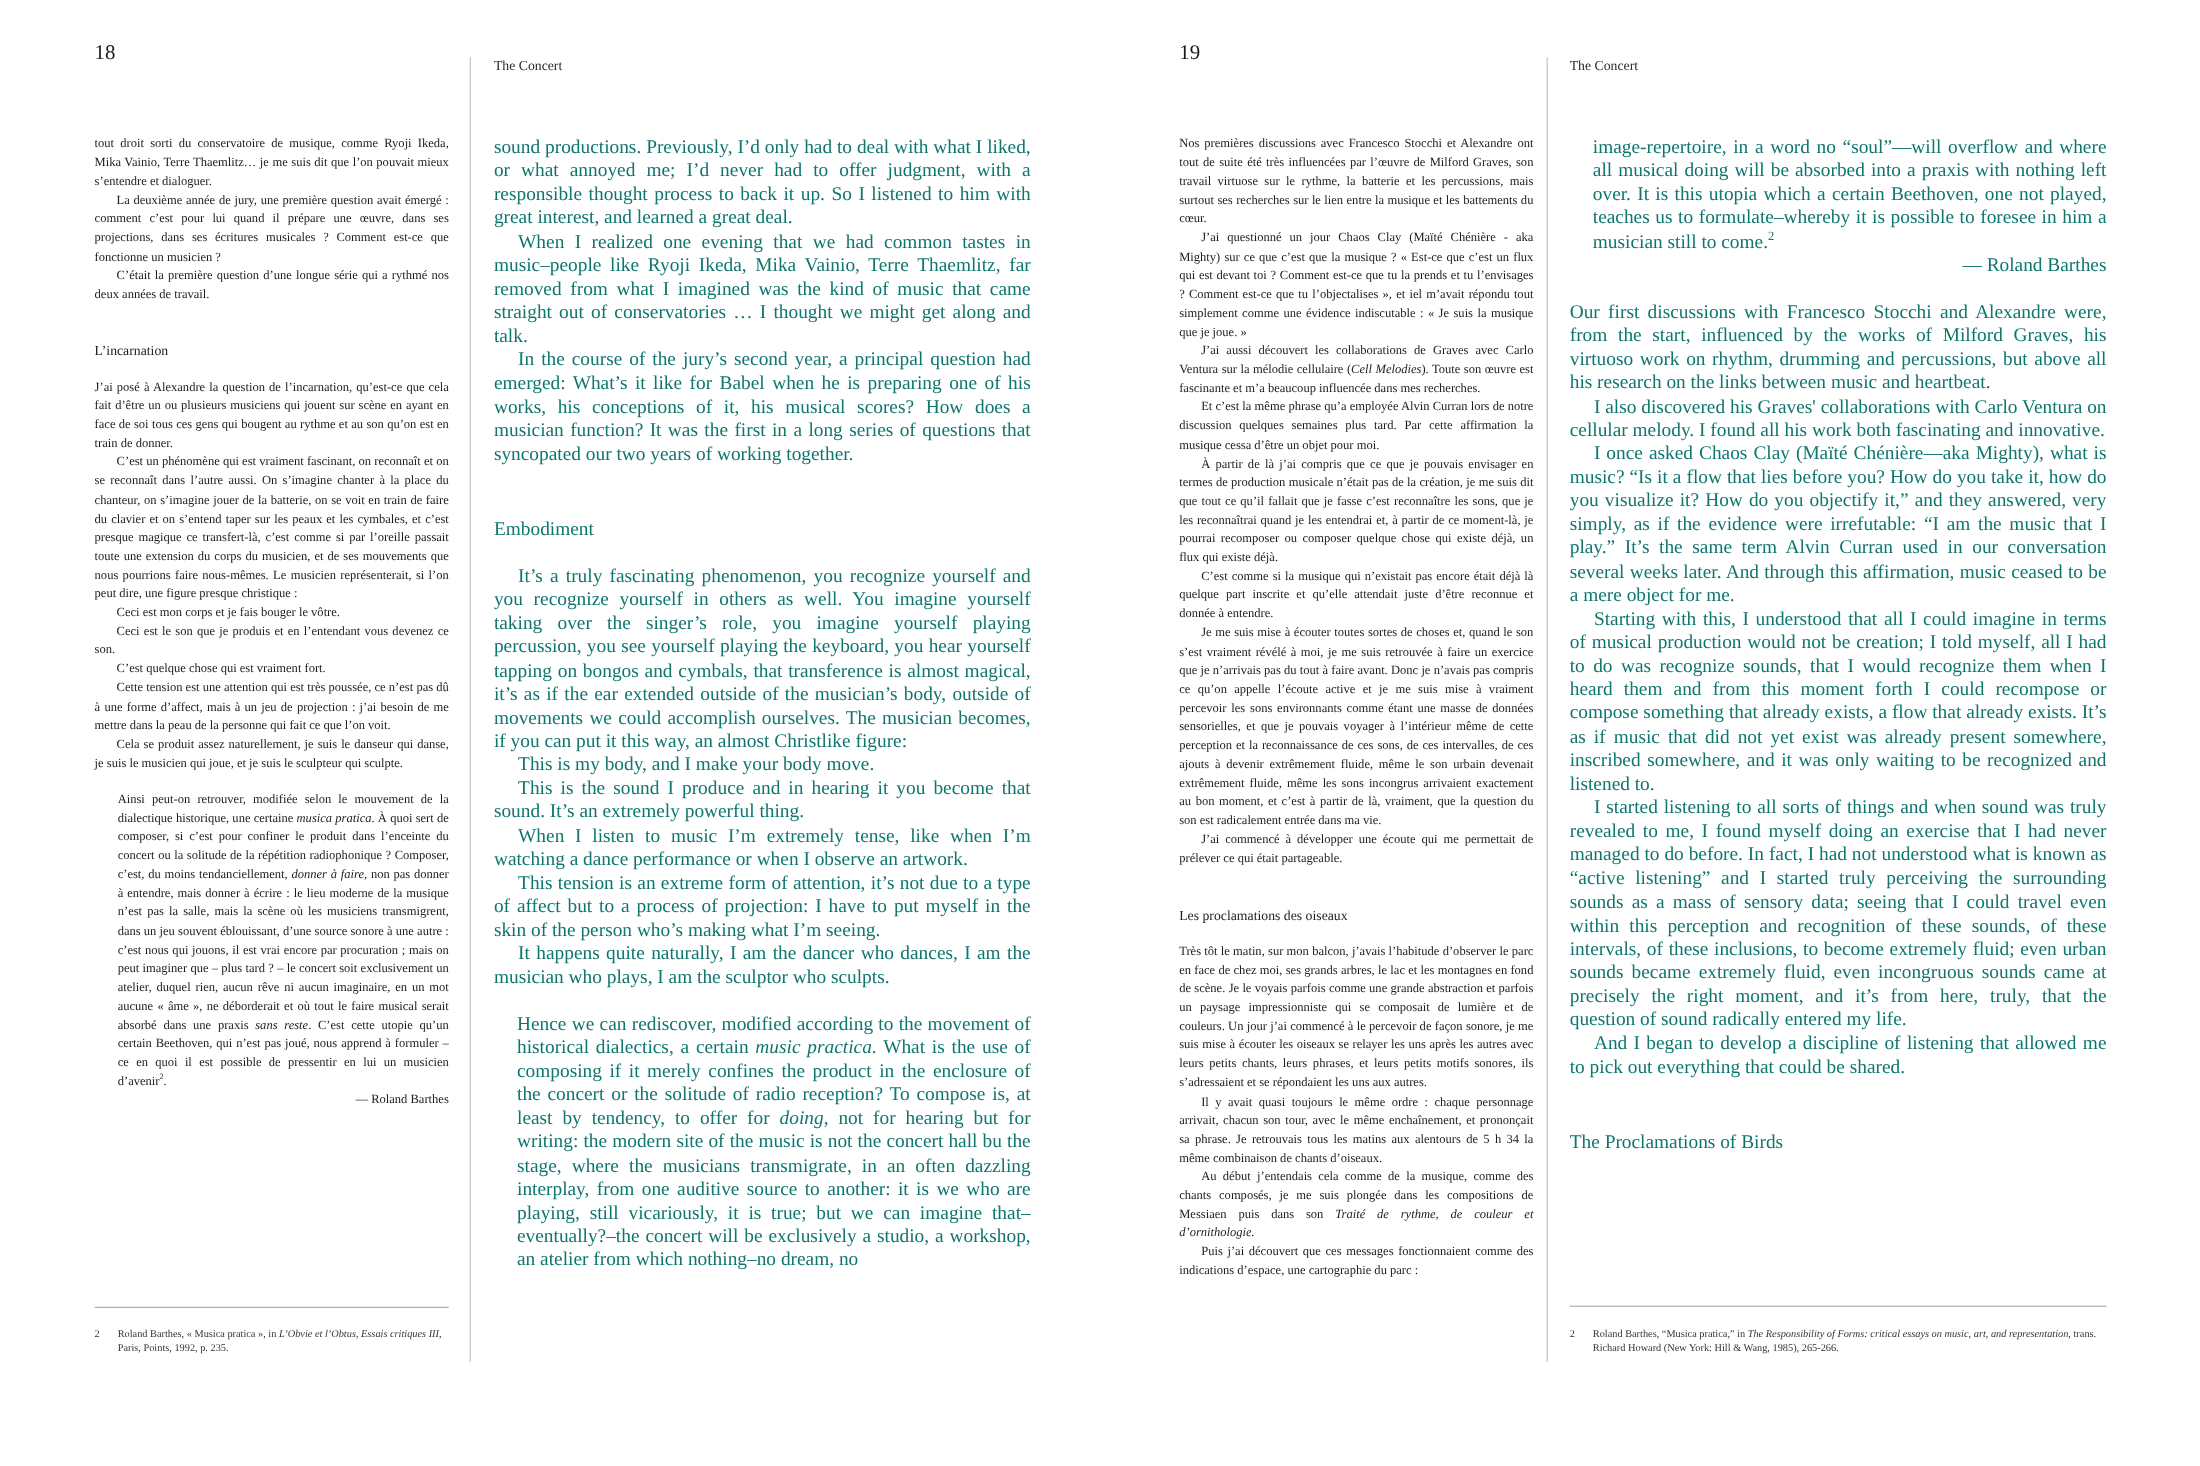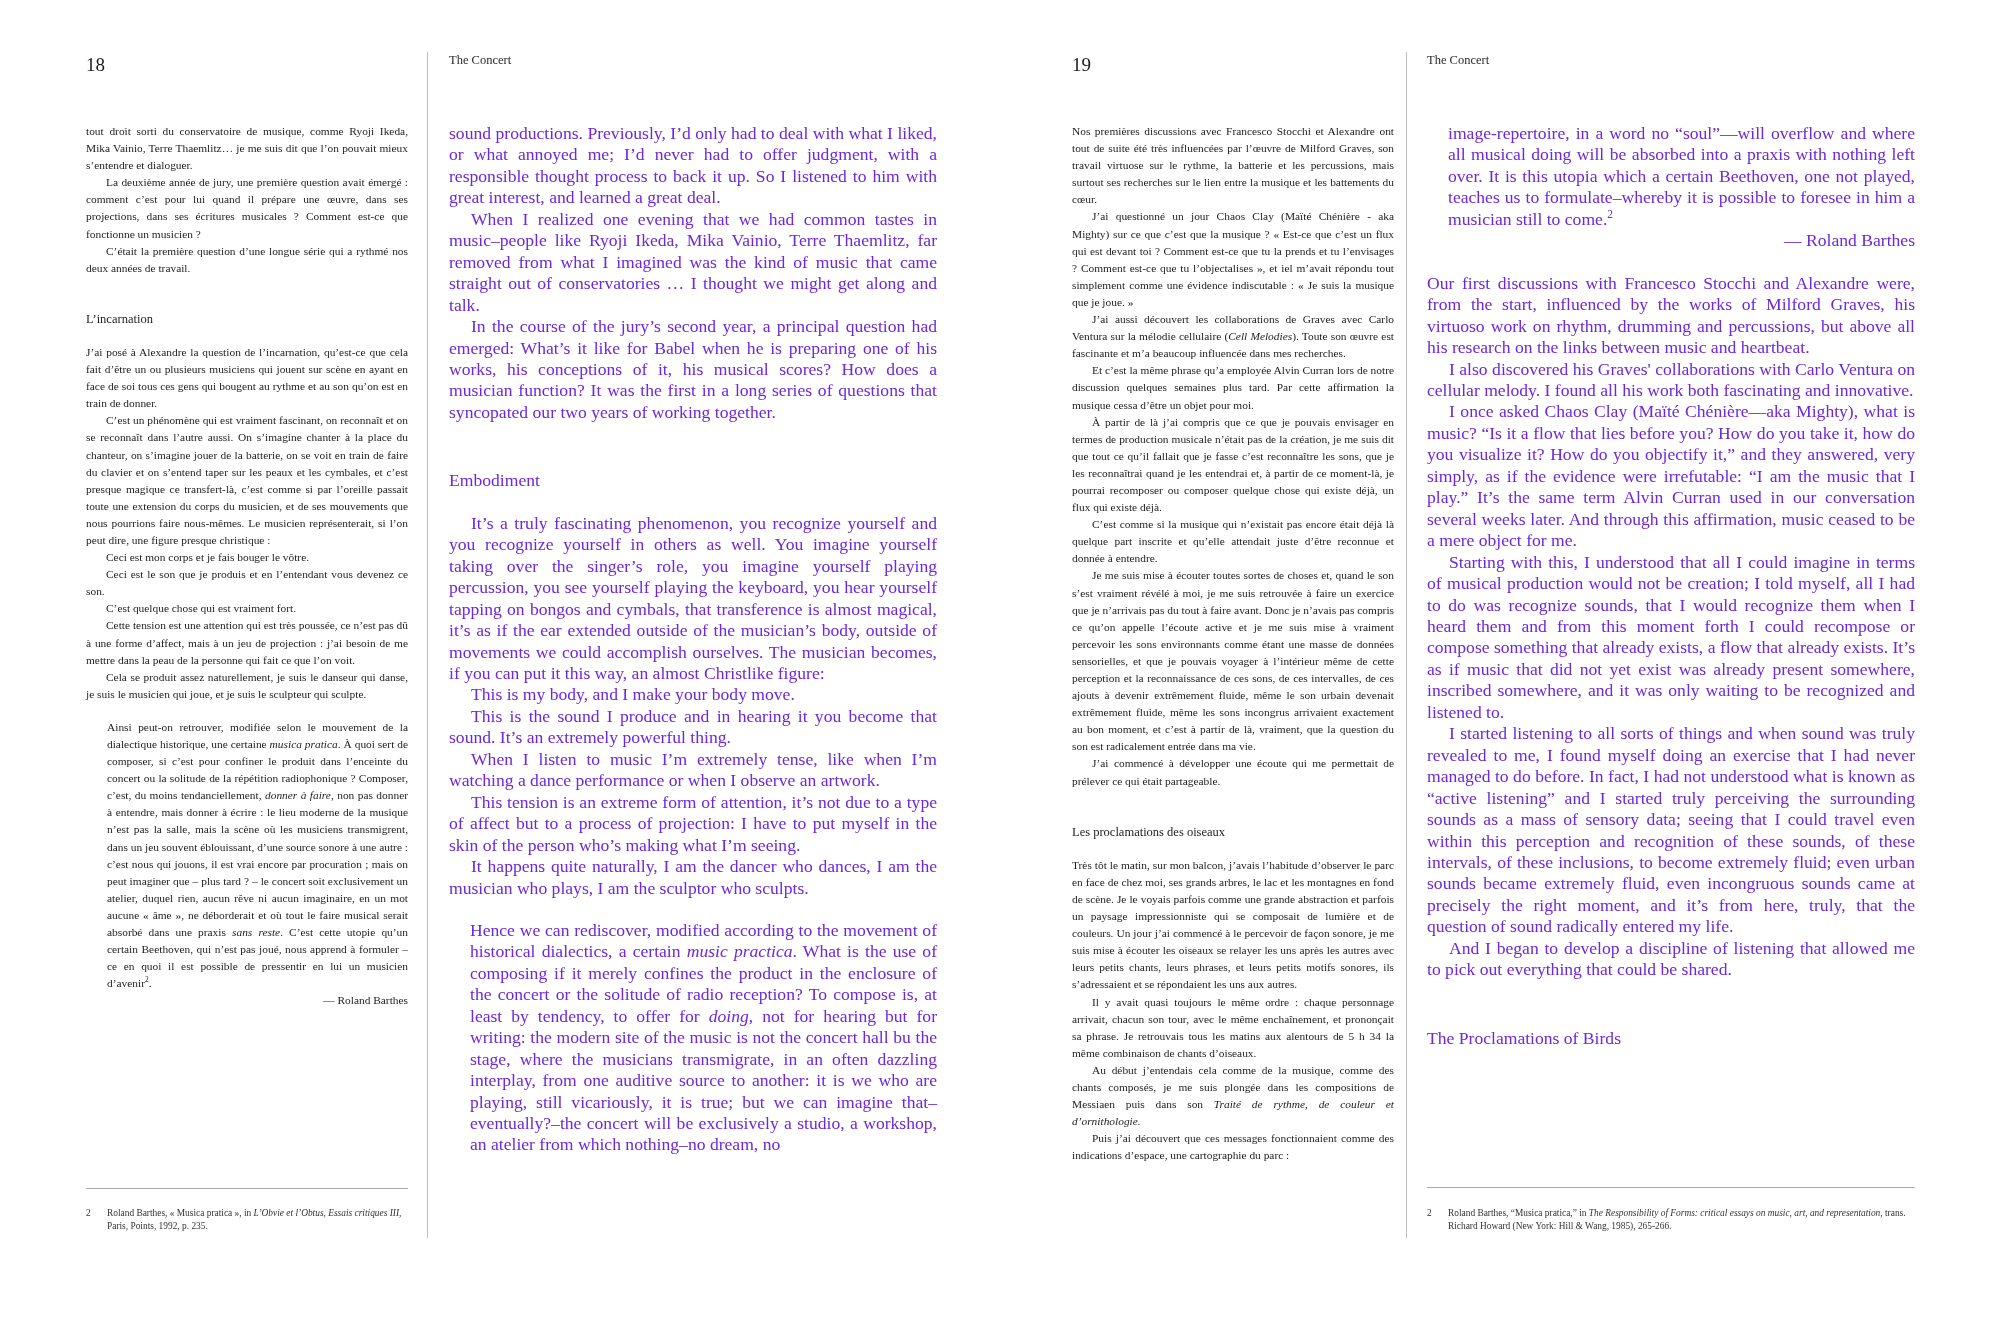--- a/index.html
+++ b/index.html
@@ -1,21 +1,21 @@
 <!DOCTYPE html>
 <html><head>
 <meta charset="utf-8">
 <style>
   html, body { margin: 0; padding: 0; background: #ffffff; }
   body { width: 2000px; height: 1333px; position: relative; overflow: hidden; color: #1c1c1c; font-family: "Liberation Serif", "DejaVu Serif", serif; }
-  .page-num { position: absolute; top: 54px; font-size: 19px; color: #1a1a1a; }
+  .page-num { position: absolute; top: 38px; font-size: 19px; color: #1a1a1a; }
   .running-head { position: absolute; top: 53px; font-size: 12.5px; color: #2a2a2a; }
   .vrule { position: absolute; top: 52px; width: 1px; height: 1186px; background: #bdbdbd; }
   .fr-col { position: absolute; top: 123px; width: 322px; font-size: 11.4px; line-height: 17.1px; text-align: justify; hyphens: auto; color: #1c1c1c; }
-  .en-col { position: absolute; top: 123px; width: 488px; font-size: 17.6px; line-height: 21.45px; text-align: justify; hyphens: auto; color: #6d28d9; }
+  .en-col { position: absolute; top: 123px; width: 488px; font-size: 17.6px; line-height: 21.45px; text-align: justify; hyphens: auto; color: #0f766e; }
   p { margin: 0; }
   .indent { text-indent: 20px; }
   .en-col .indent { text-indent: 22px; }
   .gap { height: 34px; }
   .gap-sm { height: 16px; }
   .gap-lg { height: 47px; }
   .heading { margin: 0; font-weight: normal; }
   .fr-col .heading { font-size: 12.5px; }
   .en-col .heading { font-size: 17.6px; }
   .quote { padding-left: 21px; }

